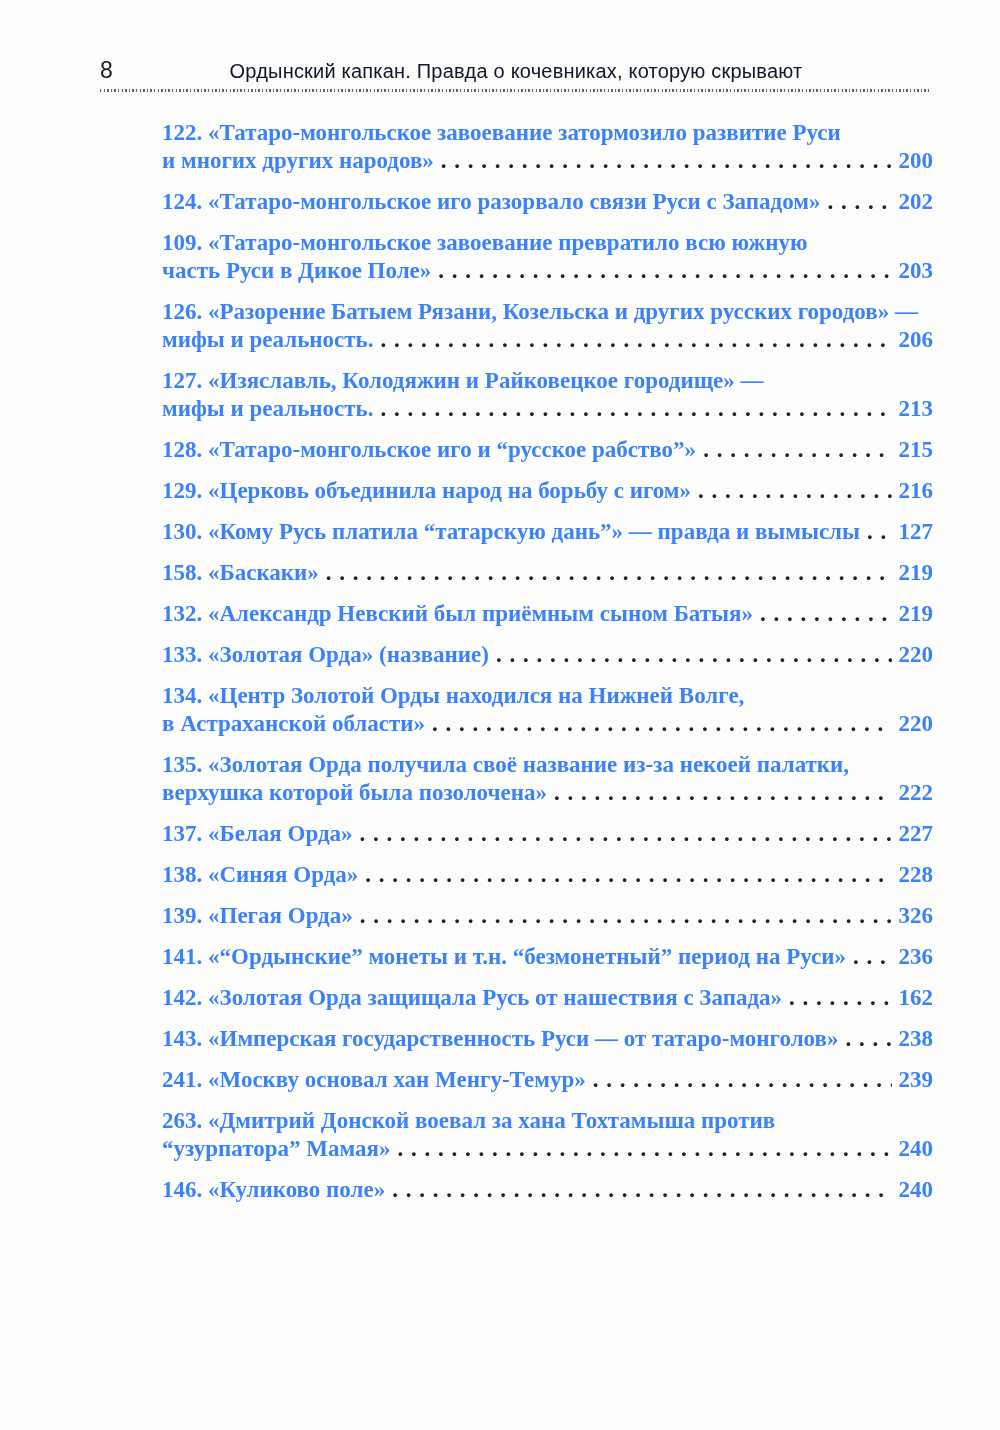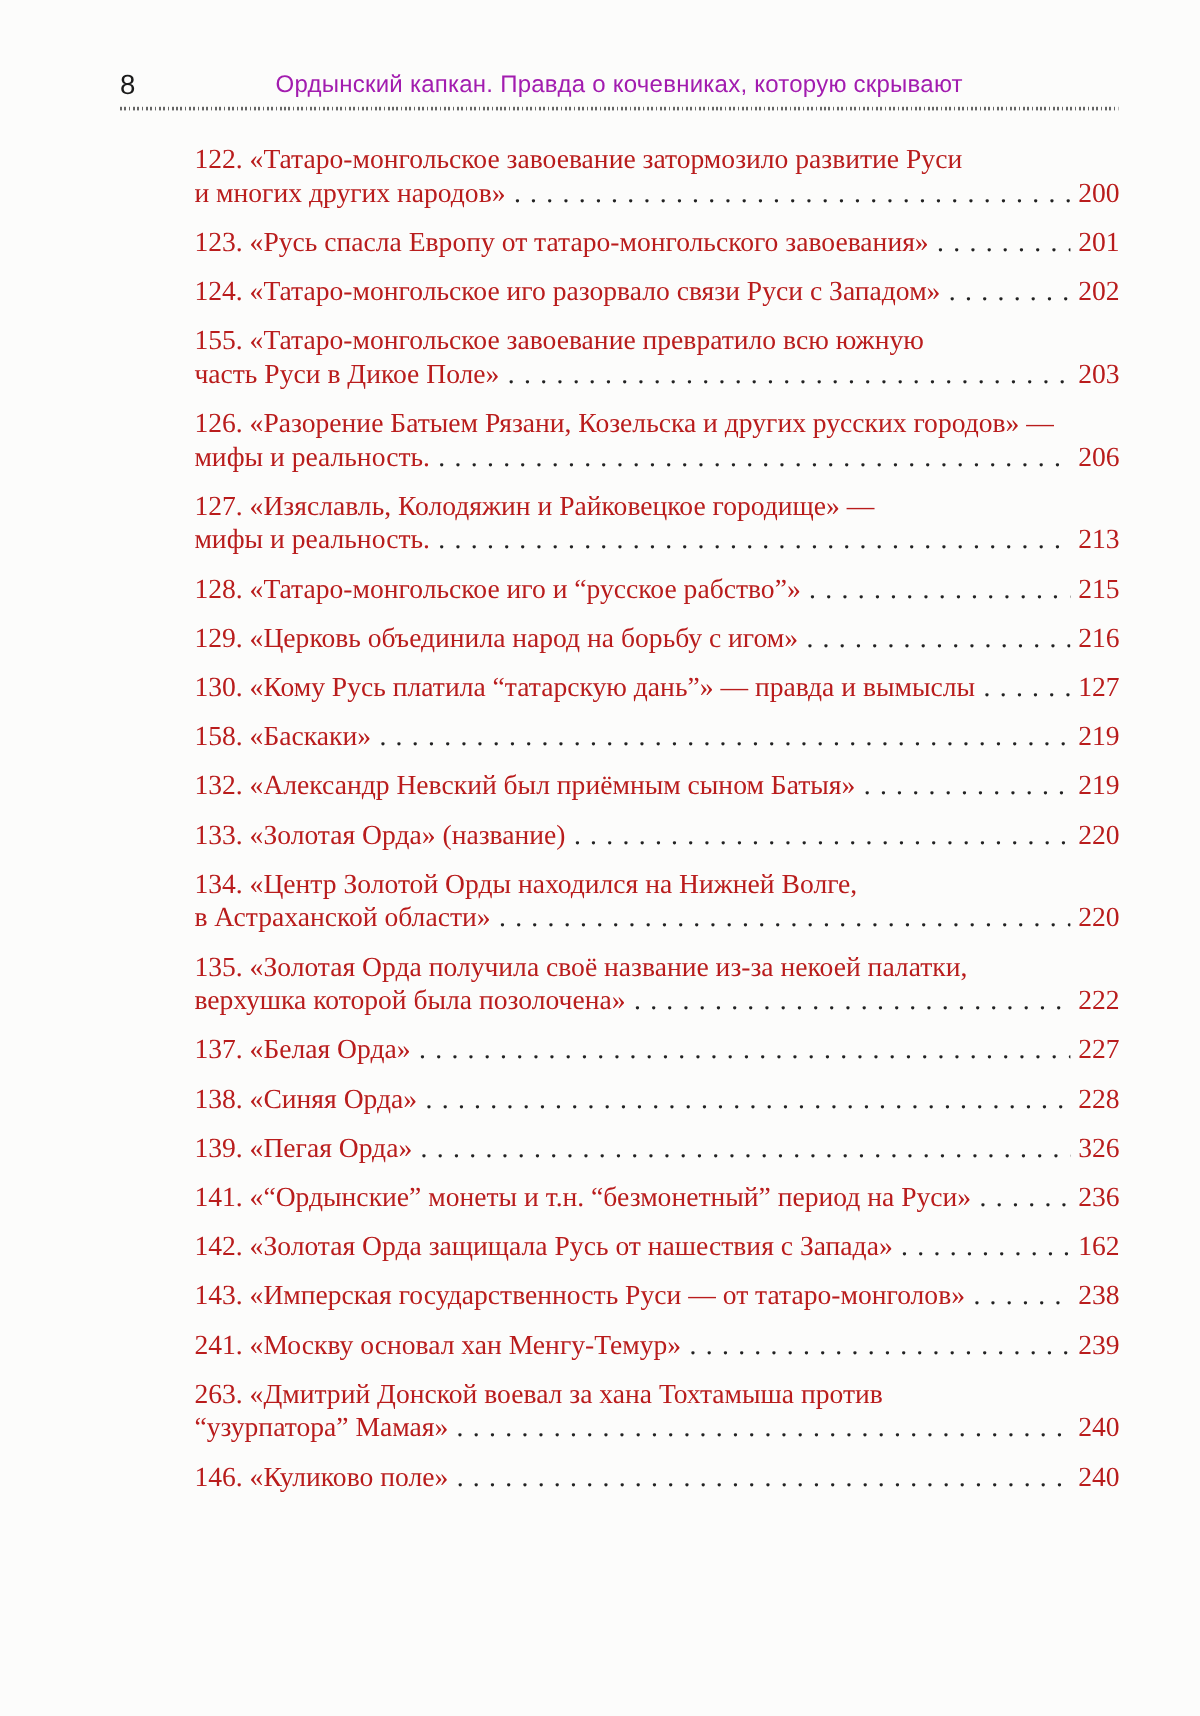--- a/index.html
+++ b/index.html
@@ -24,35 +24,36 @@
   }
   .pagenum {
     position: absolute; left: 0; top: 2px;
     font-size: 23px; font-weight: 500; line-height: 24px;
   }
   .running-title {
     position: absolute; left: 60px; right: 60px; top: 3px;
     text-align: center;
     font-size: 20px; font-weight: 500; letter-spacing: 0.2px;
     line-height: 24px;
-    color: #a21caf;
+    color: #0f172a;
   }
   .dotted-rule {
     position: absolute;
     left: 100px; right: 68px; top: 89px;
     height: 3px;
     background: repeating-linear-gradient(90deg, #4a4a4a 0 1.4px, transparent 1.4px 3.6px);
     opacity: 0.85;
   }
   
   .toc {
     position: absolute;
     left: 162px; top: 119px;
     width: 771px;
-    color: #b91c1c;
+    color: #3b82f6;
+    font-weight: bold;
   }
   .entry { margin-bottom: 13px; }
   .line {
     display: flex;
     align-items: baseline;
     font-size: 23px;
     line-height: 28px;
     white-space: nowrap;
   }
   .txt { white-space: pre; }
@@ -85,35 +86,28 @@
           <span class="txt">122. «Татаро-монгольское завоевание затормозило развитие Руси</span>
         </div>
         <div class="line">
           <span class="txt">и многих других народов»</span>
           <span class="dots"></span>
           <span class="pg">200</span>
         </div>
       </div>
       <div class="entry">
         <div class="line">
-          <span class="txt">123. «Русь спасла Европу от татаро-монгольского завоевания»</span>
-          <span class="dots"></span>
-          <span class="pg">201</span>
-        </div>
-      </div>
-      <div class="entry">
-        <div class="line">
           <span class="txt">124. «Татаро-монгольское иго разорвало связи Руси с Западом»</span>
           <span class="dots"></span>
           <span class="pg">202</span>
         </div>
       </div>
       <div class="entry">
         <div class="line">
-          <span class="txt">155. «Татаро-монгольское завоевание превратило всю южную</span>
+          <span class="txt">109. «Татаро-монгольское завоевание превратило всю южную</span>
         </div>
         <div class="line">
           <span class="txt">часть Руси в Дикое Поле»</span>
           <span class="dots"></span>
           <span class="pg">203</span>
         </div>
       </div>
       <div class="entry">
         <div class="line">
           <span class="txt">126. «Разорение Батыем Рязани, Козельска и других русских городов» —</span>

